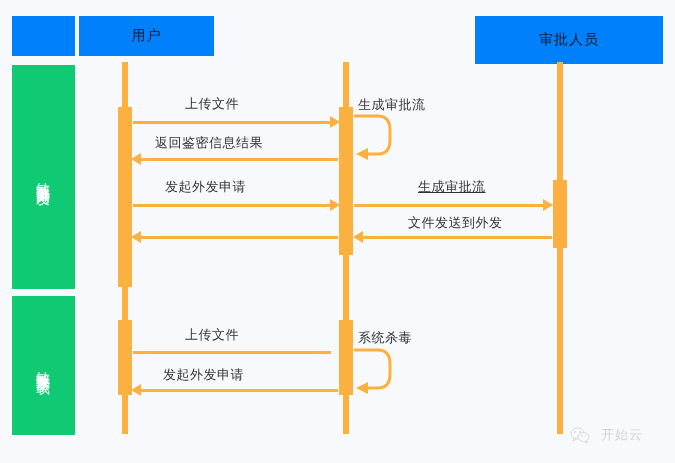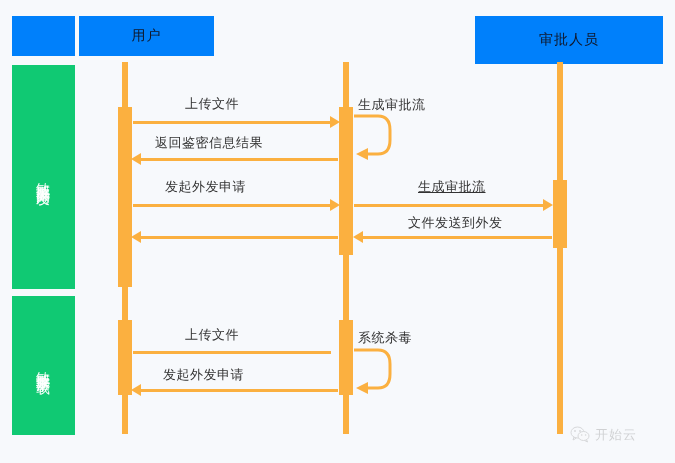--- a/index.html
+++ b/index.html
@@ -93,21 +93,22 @@
     letter-spacing: 0.5px;
   }
   .self-loop {
     position: absolute;
   }
 
   
   .watermark {
     position: absolute;
     display: flex;
-    gap: 5px;
+    align-items: center;
+    gap: 11px;
     opacity: 0.35;
   }
   .watermark .wm-text {
     font-size: 13px;
     color: #8a8a8a;
     white-space: nowrap;
     letter-spacing: 1px;
   }
 </style>
 </head>

